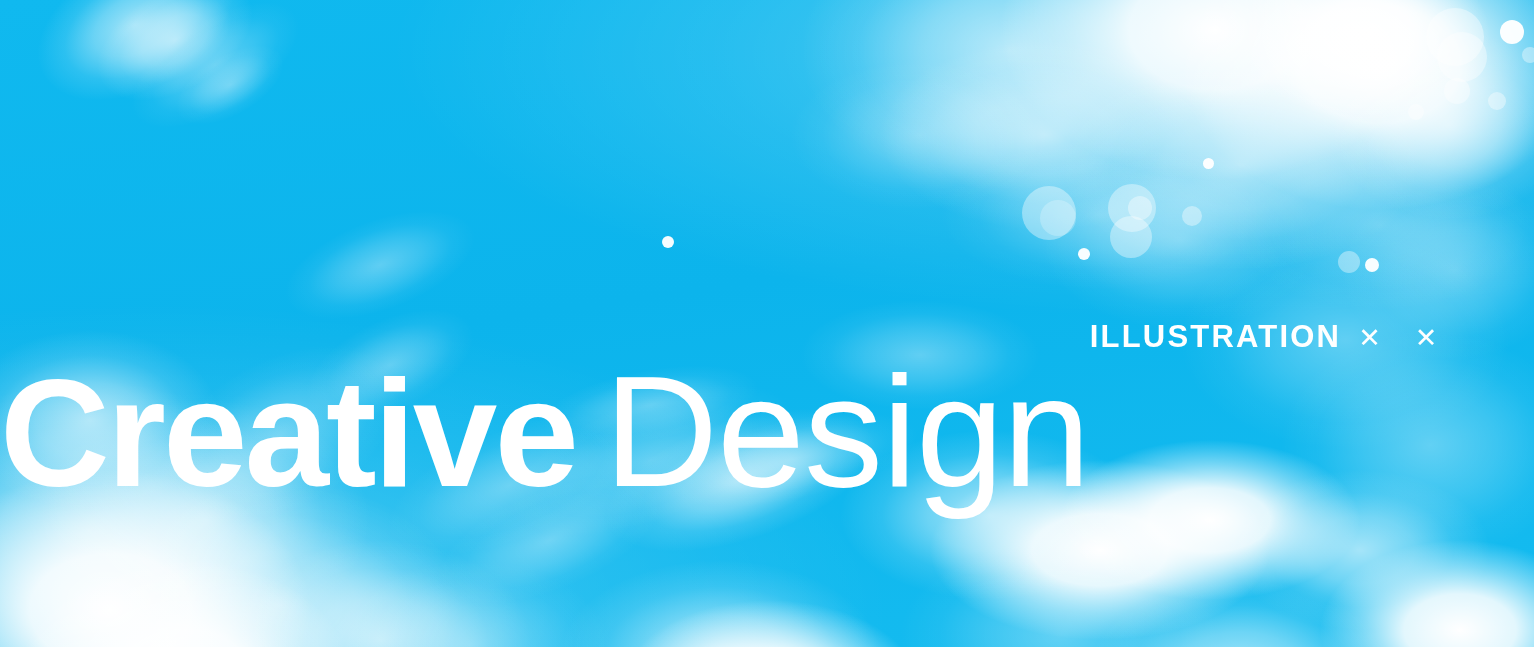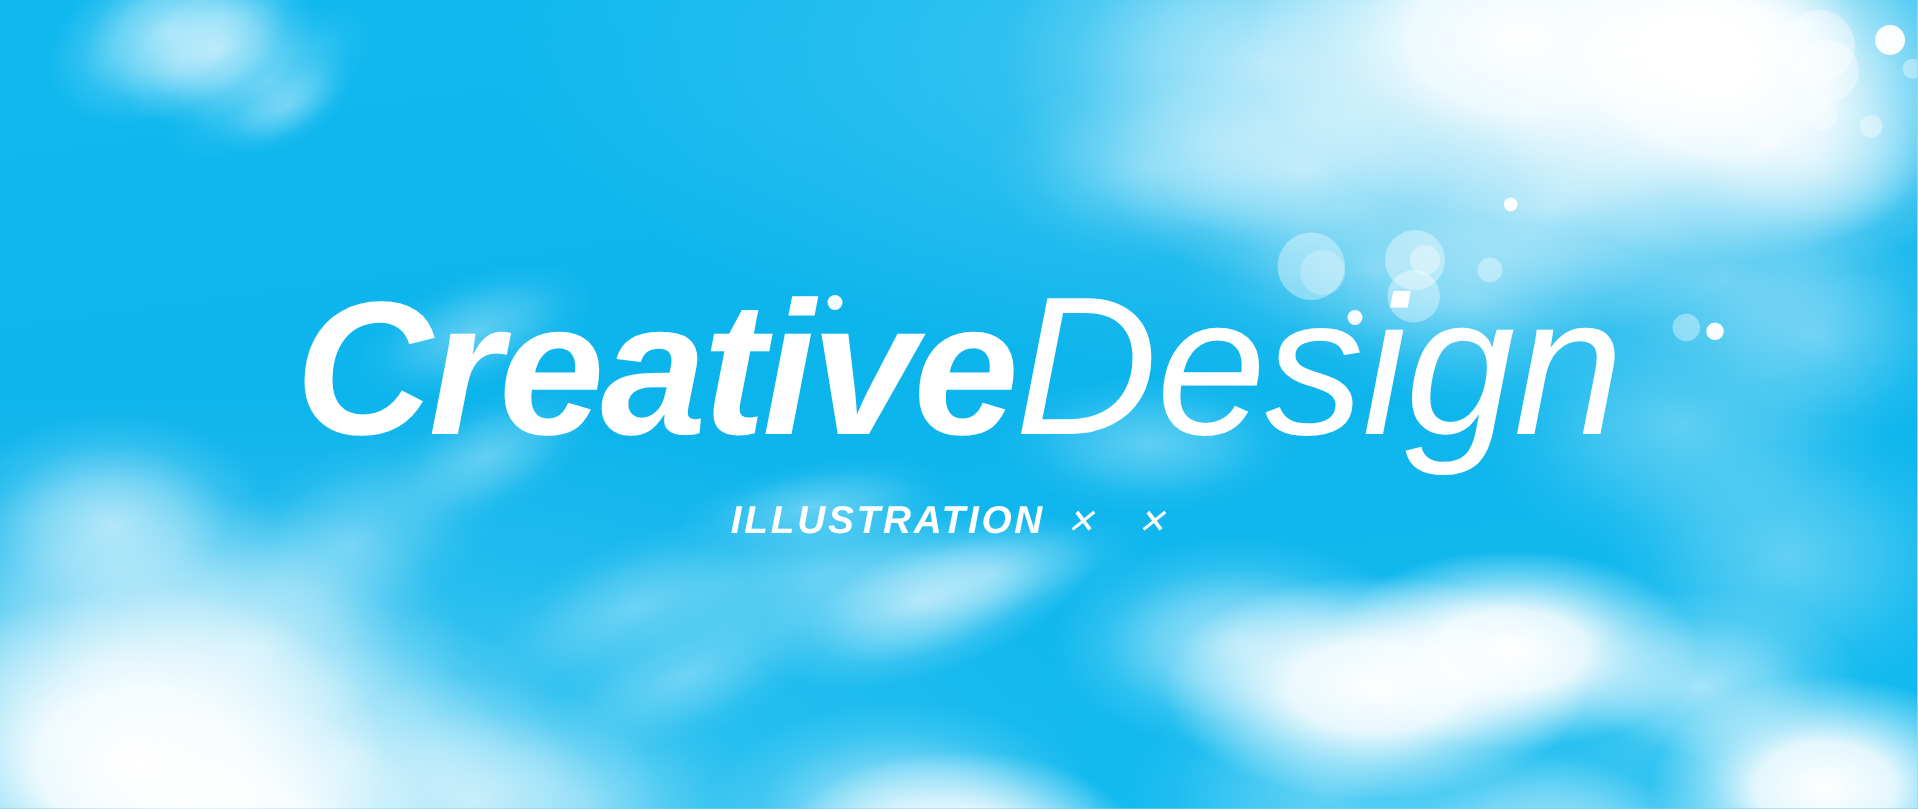--- a/index.html
+++ b/index.html
@@ -63,43 +63,43 @@
   }
 
   
   .headline-wrap {
     position: absolute;
     left: 0;
     top: 0;
     width: 1534px;
     height: 647px;
     display: flex;
-    flex-direction: column;
+    flex-direction: row;
     align-items: center;
     justify-content: flex-start;
     pointer-events: none;
-    font-style: italic;
   }
   .headline {
     margin-top: 214px;
     display: flex;
     align-items: baseline;
     color: #ffffff;
     line-height: 1;
     white-space: nowrap;
   }
   .headline .word-bold {
     font-size: 152px;
     font-weight: 700;
     letter-spacing: -3px;
   }
   .headline .word-thin {
     font-size: 158px;
     font-weight: 300;
     letter-spacing: -1px;
+    margin-left: 28px;
   }
   .subtitle {
     margin-top: 26px;
     display: flex;
     align-items: center;
     color: #ffffff;
     font-size: 31px;
     font-weight: 700;
     letter-spacing: 2.2px;
     white-space: nowrap;

